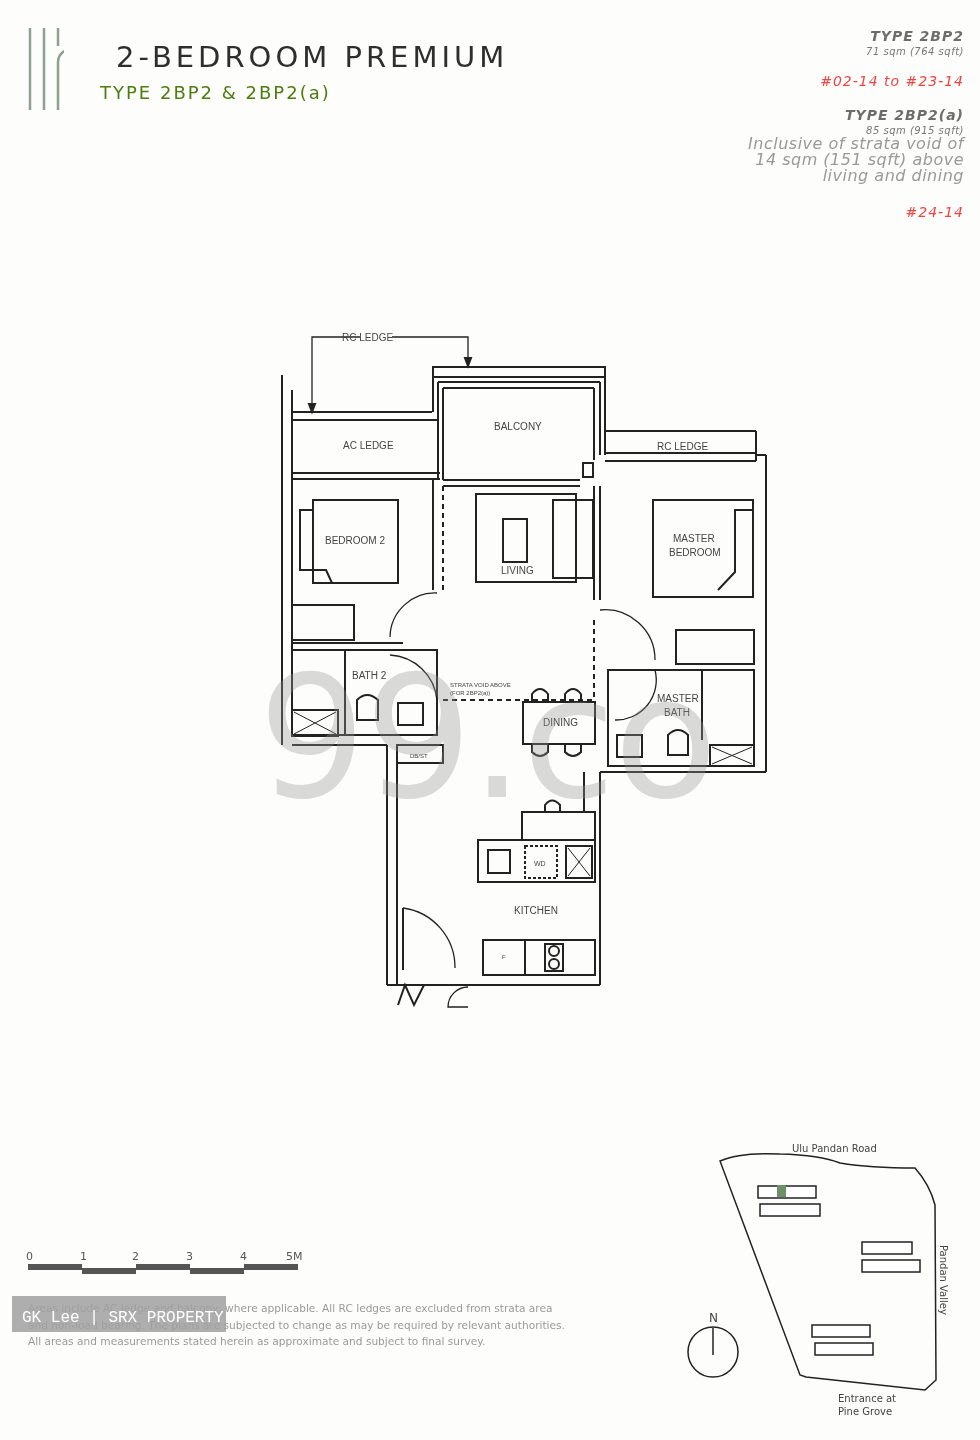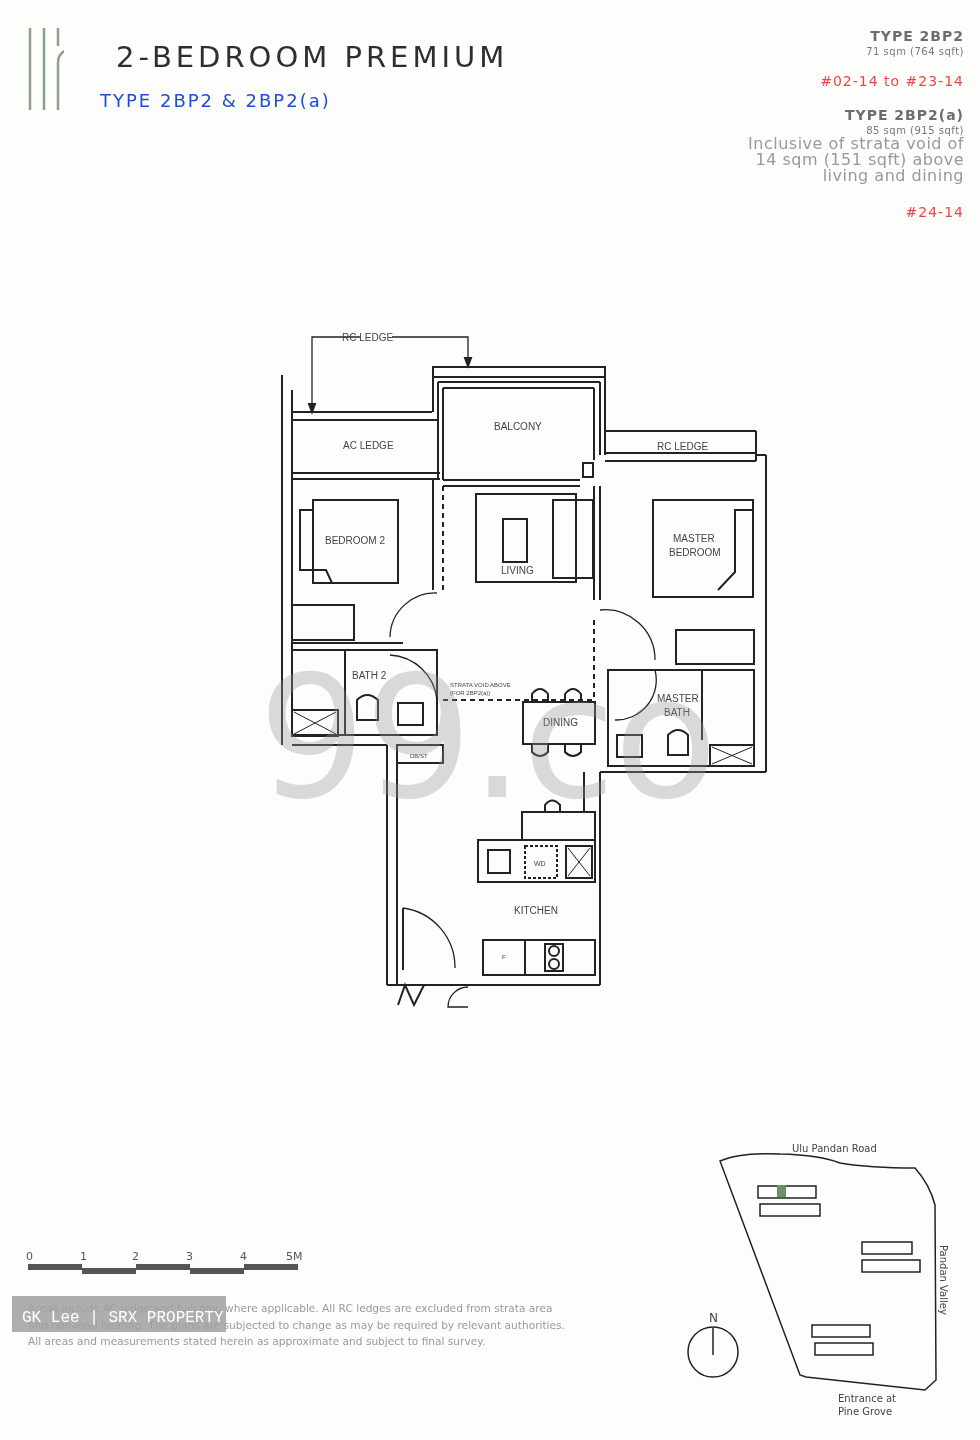--- a/index.html
+++ b/index.html
@@ -5,23 +5,23 @@
   html, body { margin: 0; padding: 0; }
   body {
     width: 980px; height: 1440px; position: relative; overflow: hidden;
     background: #fdfdfb;
     font-family: "Liberation Sans", sans-serif;
     color: #333;
   }
   .logo-lines { position: absolute; left: 24px; top: 28px; width: 40px; height: 84px; }
   .title { position: absolute; left: 100px; top: 24px; font-family: "DejaVu Sans", sans-serif;
     font-size: 29px; letter-spacing: 4px; color: #2e2e2e; font-weight: normal; margin: 16px; }
-  .subtitle { position: absolute; left: 100px; top: 90px; font-family: "DejaVu Sans", sans-serif;
-    font-size: 18px; letter-spacing: 2px; color: #1d4ed8; text-align: right; }
-  .info { position: absolute; right: 16px; top: 28px; text-align: right; font-family: "DejaVu Sans", sans-serif; color: #777; }
+  .subtitle { position: absolute; left: 100px; top: 82px; font-family: "DejaVu Sans", sans-serif;
+    font-size: 18px; letter-spacing: 2px; color: #4d7c0f; text-align: right; }
+  .info { position: absolute; right: 16px; top: 28px; text-align: right; font-family: "DejaVu Sans", sans-serif; color: #777; font-style: italic; }
   .info .type { font-size: 14px; font-weight: bold; letter-spacing: 1px; color: #6d6d6d; }
   .info .area { font-size: 10px; letter-spacing: 0.5px; color: #777; margin-top: 2px; }
   .info .units { font-size: 14px; letter-spacing: 1px; color: #ef4444; }
   .info .note { font-size: 16px; line-height: 16px; color: #999; letter-spacing: 0.5px; }
   .info .gap1 { height: 16px; } .info .gap2 { height: 18px; } .info .gap4 { height: 20px; }
   .plan { position: absolute; left: 270px; top: 320px; width: 510px; height: 700px; }
   .plan text { font-family: "Liberation Sans", sans-serif; fill: #444; }
   .watermark { position: absolute; left: 258px; top: 639px; font-family: "DejaVu Sans", sans-serif;
     font-size: 170px; color: rgba(150,150,150,0.35); letter-spacing: -2px; pointer-events: none; }
   .scale { position: absolute; left: 24px; top: 1248px; width: 300px; height: 40px; }

